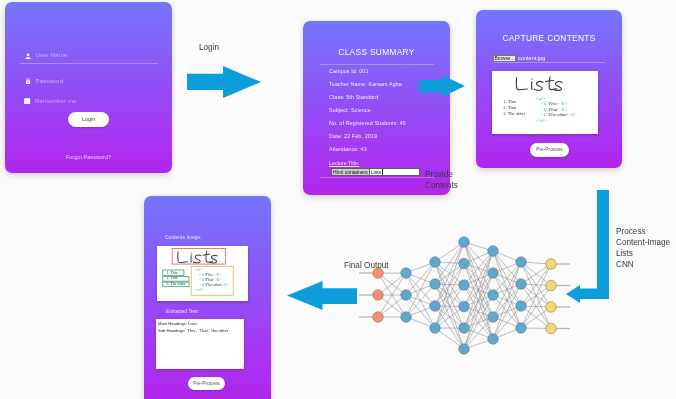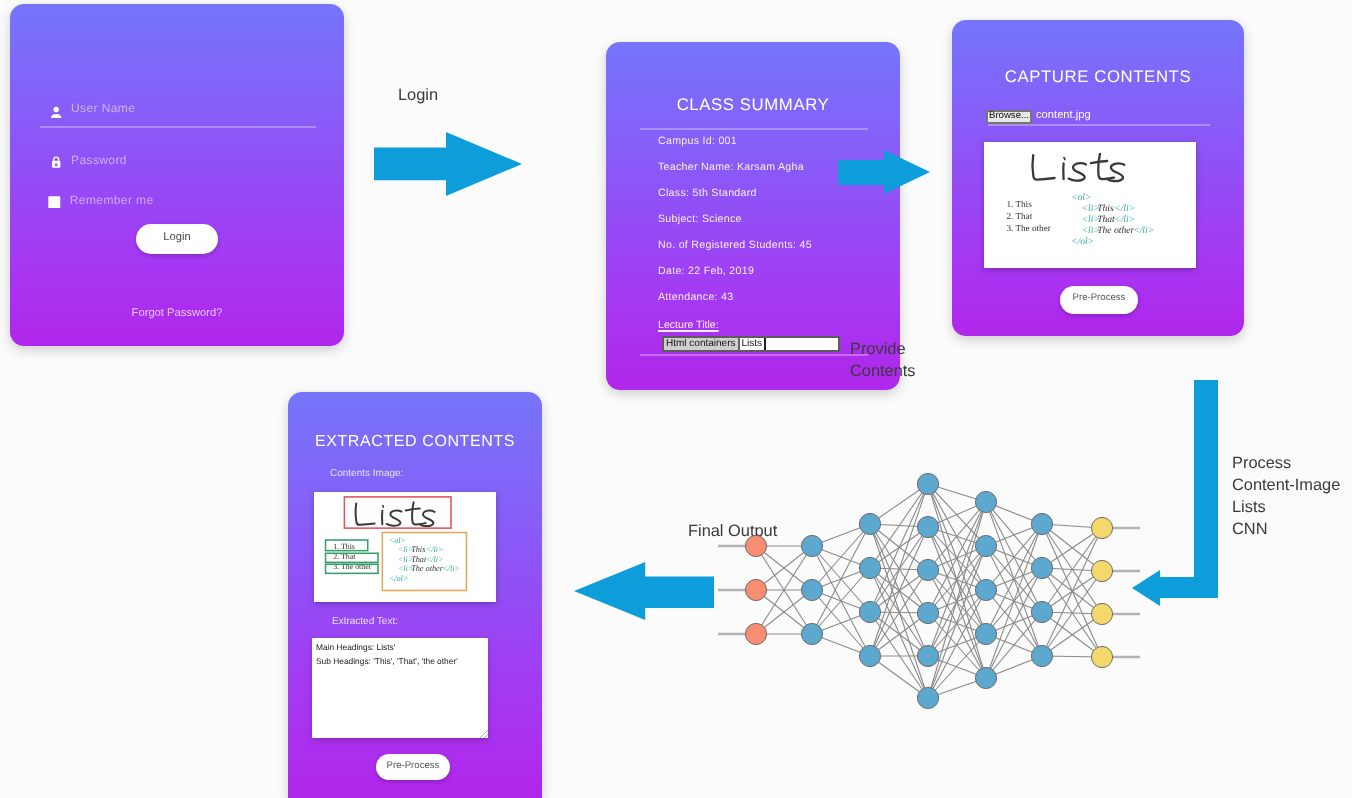--- a/index.html
+++ b/index.html
@@ -150,21 +150,20 @@
           <text x="74.6" y="45.4" fill="#37a8a4">&lt;/li&gt;</text>
           <text x="43.5" y="51" fill="#37a8a4">&lt;/ol&gt;</text>
         </g>
       </svg>
   </div>
 
   <div class="ppbtn" style="left:54px;top:133px;width:39px;height:14px;line-height:14px;">Pre-Process</div>
 </div>
 
 <div class="panel" id="p-extract">
-  <div class="ptitle">EXTRACTED CONTENTS</div>
   <div class="elabel" style="left:21px;top:38px;">Contents Image:</div>
 
   <div class="imgbox" style="left:13px;top:50px;width:91px;height:55px;">
     <svg class="wb" viewBox="0 0 106 63" width="91" height="55" preserveAspectRatio="none">
         <g stroke="#3a3a3a" fill="none" stroke-linecap="round" stroke-linejoin="round">
           <path d="M24.6 6.6 C24.1 10.0 24.2 14.3 24.7 17.2 C24.9 18.5 25.4 18.9 26.6 18.8 C29.4 18.6 32.6 18.3 35.3 18.0" stroke-width="1.15"></path>
           <path d="M39.8 10.7 C39.5 13.3 39.6 16.0 39.8 18.5" stroke-width="1.15"></path>
           <path d="M40.0 7.8 C40.3 8.1 40.4 8.4 40.4 8.7" stroke-width="0.9"></path>
           <path d="M51.0 11.2 C49.4 10.3 46.6 10.3 45.2 11.4 C43.9 12.4 44.4 13.8 46.1 14.6 C48.0 15.5 50.1 16.2 50.3 17.4 C50.5 18.8 48.1 19.5 45.8 19.3 C44.3 19.2 43.2 18.8 42.3 18.3" stroke-width="1.15"></path>
           <path d="M58.0 5.9 C57.2 9.8 57.0 14.2 57.3 16.8 C57.5 18.2 58.2 18.7 59.5 18.6 C61.3 18.5 63.4 18.1 65.0 17.8" stroke-width="1.15"></path>

